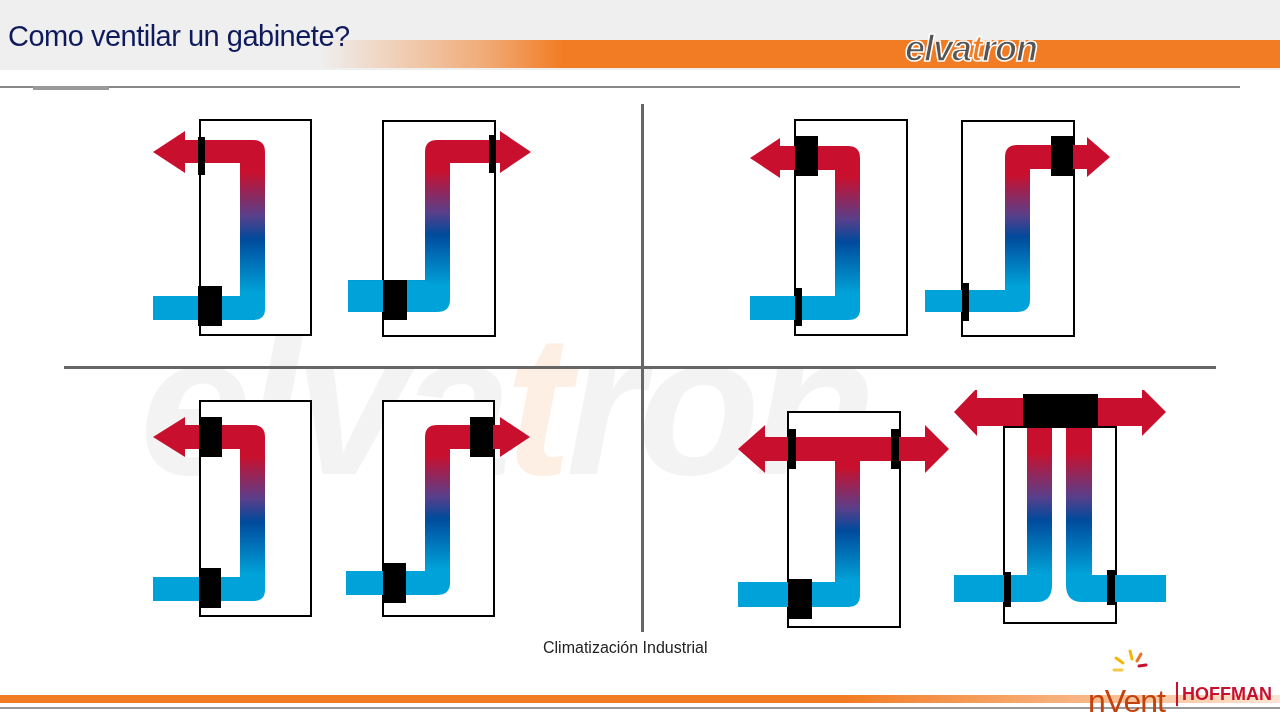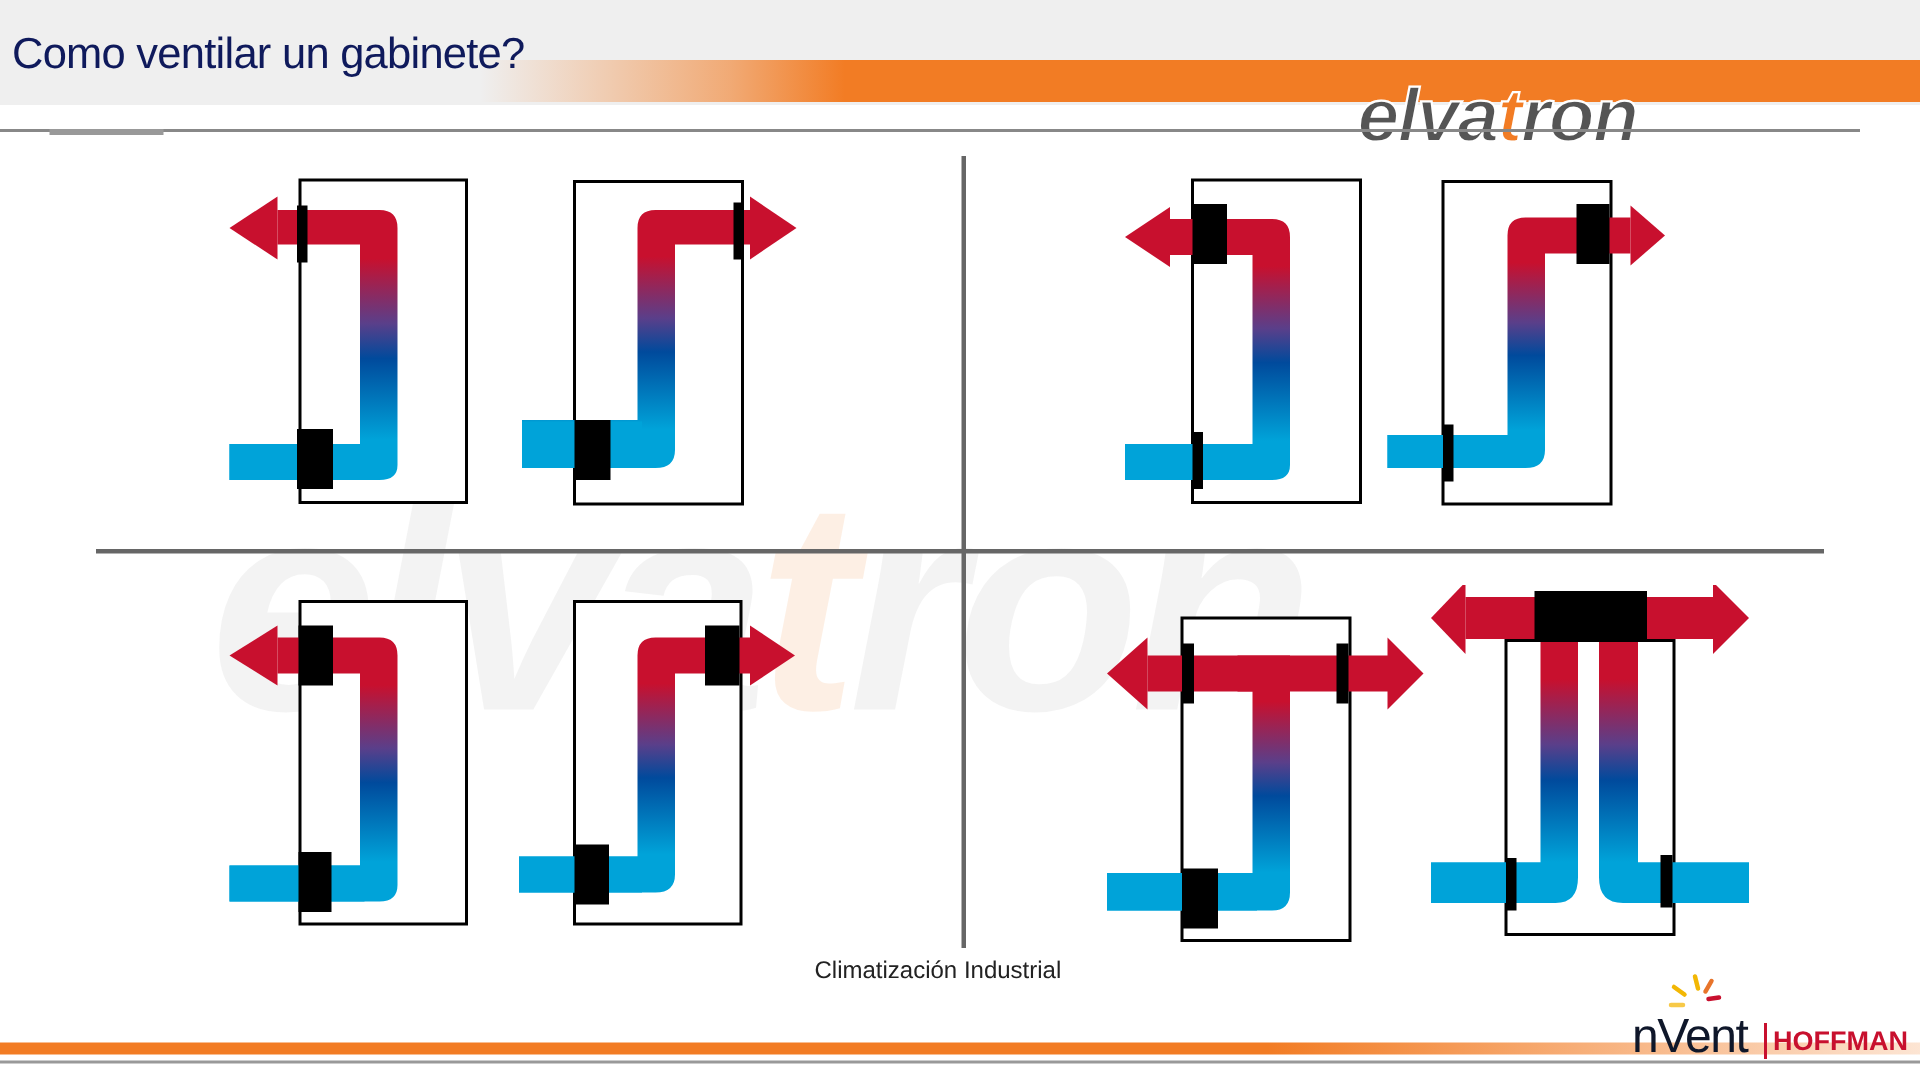--- a/index.html
+++ b/index.html
@@ -1,33 +1,33 @@
 <!DOCTYPE html>
 <html><head>
 <meta charset="utf-8">
 <style>
   html,body{margin:0;padding:0;}
   body{width:1280px;height:720px;position:relative;overflow:hidden;background:#ffffff;font-family:"Liberation Sans",sans-serif;}
   .header-bg{position:absolute;left:0;top:0;width:1280px;height:70px;background:#efefef;}
   .orange-bar{position:absolute;left:0;top:40px;width:1280px;height:28px;background:linear-gradient(to right,rgba(242,124,36,0) 0%,rgba(242,124,36,0) 25%,rgba(242,124,36,0.6) 38%,#f27c24 44%,#f27c24 100%);}
   .title{position:absolute;left:8px;top:20px;font-size:29px;color:#0f1a5c;letter-spacing:-0.5px;text-align:center;}
-  .logo{position:absolute;left:905px;top:28px;font-size:50px;font-weight:bold;font-style:italic;color:#555;-webkit-text-stroke:1.5px #fff;letter-spacing:-1px;margin-top:20px;}
+  .logo{position:absolute;left:905px;top:28px;font-size:36px;font-weight:bold;font-style:italic;color:#555;-webkit-text-stroke:1.5px #fff;letter-spacing:-1px;}
   .logo .t{color:#f27c24;}
   .top-rule{position:absolute;left:0;top:86px;width:1240px;height:2px;background:#888;}
   .top-rule-dark{position:absolute;left:33px;top:86px;width:76px;height:4px;background:#999;}
   .watermark{position:absolute;left:140px;top:290px;font-size:200px;font-weight:bold;font-style:italic;color:rgba(200,200,200,0.22);letter-spacing:-6px;}
   .watermark .t{color:rgba(242,124,36,0.12);}
   .hline{position:absolute;left:64px;top:366px;width:1152px;height:3px;background:#666;}
   .vline{position:absolute;left:641px;top:104px;width:3px;height:528px;background:#666;}
   svg.d{position:absolute;}
   .footer-text{position:absolute;left:543px;top:639px;font-size:16px;color:#222;}
   .footer-bar{position:absolute;left:0;top:695px;width:1280px;height:8px;background:linear-gradient(to right,#f27c24 0%,#f27c24 66%,rgba(242,124,36,0.2) 100%);}
   .footer-rule{position:absolute;left:0;top:707px;width:1280px;height:2px;background:#999;}
   .nvent{position:absolute;left:1088px;top:648px;width:190px;height:62px;}
-  .nvent-word{position:absolute;left:0;top:24px;font-size:32px;color:#0f172a;letter-spacing:-1px;}
+  .nvent-word{position:absolute;left:0;top:35px;font-size:32px;color:#c2410c;letter-spacing:-1px;}
   .nvent-sep{position:absolute;left:88px;top:34px;width:2px;height:24px;background:#c8102e;}
   .nvent-hof{position:absolute;left:94px;top:36px;font-size:18px;font-weight:bold;color:#c8102e;}
 </style>
 </head>
 <body>
 
 <div class="header-bg"></div>
 <div class="orange-bar"></div>
 <div class="title">Como ventilar un gabinete?</div>
 <div class="logo"><span>elva</span><span class="t">t</span><span>ron</span></div>

